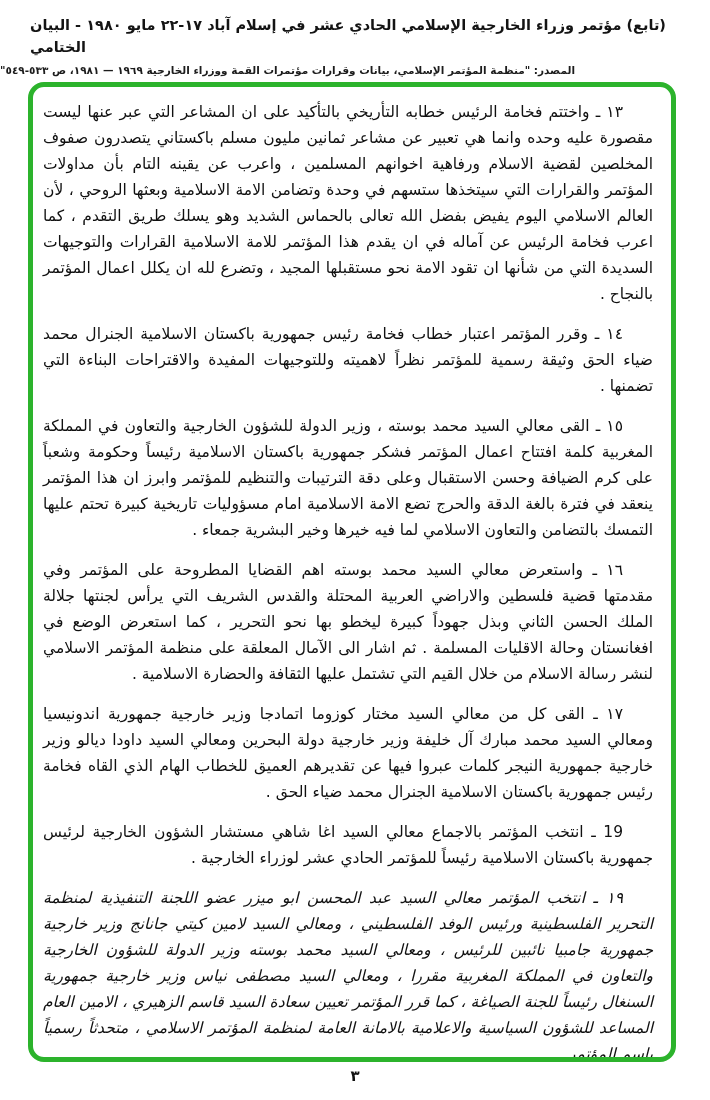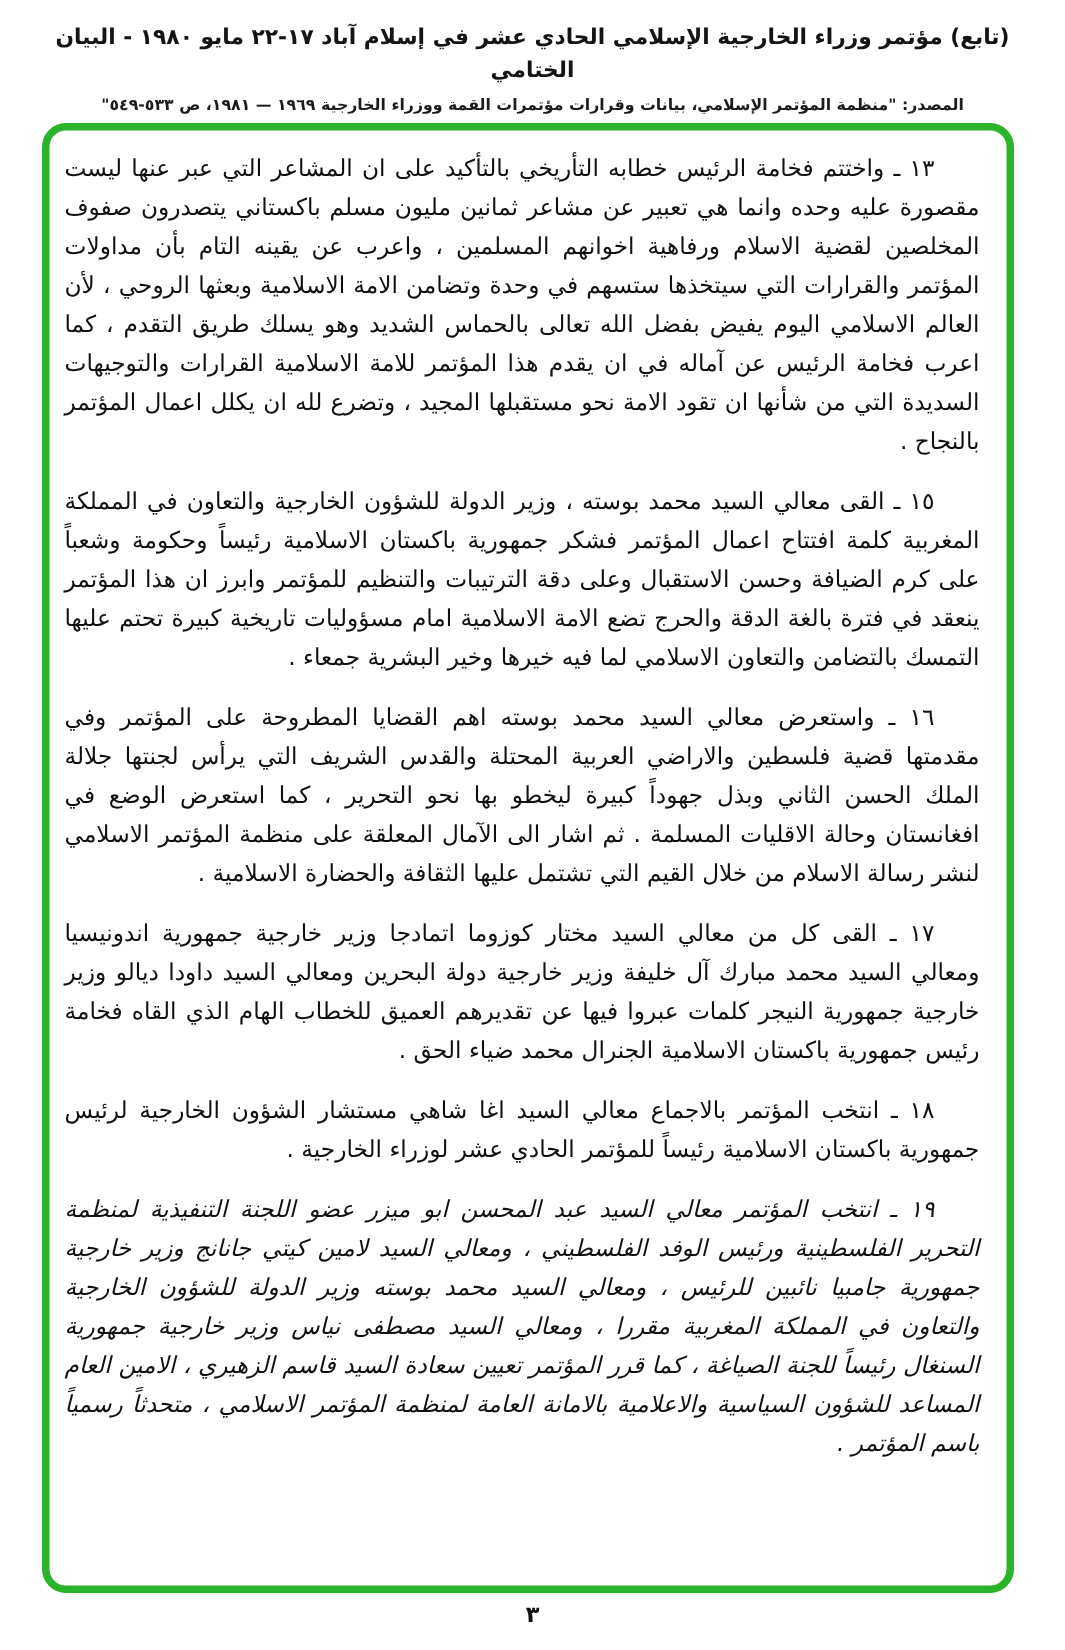--- a/index.html
+++ b/index.html
@@ -15,21 +15,21 @@
     height: 1100px;
     background: #ffffff;
     overflow: hidden;
   }
   .doc-header {
     position: absolute;
     top: 14px;
     left: 0;
     width: 710px;
     direction: rtl;
-    text-align: center;
+    text-align: left;
     color: #141414;
   }
   .doc-title {
     font-size: 14.5px;
     font-weight: bold;
     line-height: 22px;
     padding: 0 30px;
   }
   .doc-source {
     margin-top: 5px;
@@ -81,24 +81,25 @@
 <div class="page">
 
   <header class="doc-header">
     <div class="doc-title">(تابع)  مؤتمر وزراء الخارجية الإسلامي الحادي عشر في إسلام آباد ١٧-٢٢ مايو ١٩٨٠ - البيان الختامي</div>
     <div class="doc-source">المصدر: "منظمة المؤتمر الإسلامي، بيانات وقرارات مؤتمرات القمة ووزراء الخارجية ١٩٦٩ — ١٩٨١، ص ٥٣٣-٥٤٩"</div>
   </header>
 
   <main class="text-box" style="border-color: rgb(44, 179, 44);">
     <div>
         <p class="para">١٣ ـ واختتم فخامة الرئيس خطابه التأريخي بالتأكيد على ان المشاعر التي عبر عنها ليست مقصورة عليه وحده وانما هي تعبير عن مشاعر ثمانين مليون مسلم باكستاني يتصدرون صفوف المخلصين لقضية الاسلام ورفاهية اخوانهم المسلمين ، واعرب عن يقينه التام بأن مداولات المؤتمر والقرارات التي سيتخذها ستسهم في وحدة وتضامن الامة الاسلامية وبعثها الروحي ، لأن العالم الاسلامي اليوم يفيض بفضل الله تعالى بالحماس الشديد وهو يسلك طريق التقدم ، كما اعرب فخامة الرئيس عن آماله في ان يقدم هذا المؤتمر للامة الاسلامية القرارات والتوجيهات السديدة التي من شأنها ان تقود الامة نحو مستقبلها المجيد ، وتضرع لله ان يكلل اعمال المؤتمر بالنجاح .</p>
+        <p class="para">١٤ ـ وقرر المؤتمر اعتبار خطاب فخامة رئيس جمهورية باكستان الاسلامية الجنرال محمد ضياء الحق وثيقة رسمية للمؤتمر نظراً لاهميته وللتوجيهات المفيدة والاقتراحات البناءة التي تضمنها .</p>
         <p class="para">١٥ ـ القى معالي السيد محمد بوسته ، وزير الدولة للشؤون الخارجية والتعاون في المملكة المغربية كلمة افتتاح اعمال المؤتمر فشكر جمهورية باكستان الاسلامية رئيساً وحكومة وشعباً على كرم الضيافة وحسن الاستقبال وعلى دقة الترتيبات والتنظيم للمؤتمر وابرز ان هذا المؤتمر ينعقد في فترة بالغة الدقة والحرج تضع الامة الاسلامية امام مسؤوليات تاريخية كبيرة تحتم عليها التمسك بالتضامن والتعاون الاسلامي لما فيه خيرها وخير البشرية جمعاء .</p>
         <p class="para">١٦ ـ واستعرض معالي السيد محمد بوسته اهم القضايا المطروحة على المؤتمر وفي مقدمتها قضية فلسطين والاراضي العربية المحتلة والقدس الشريف التي يرأس لجنتها جلالة الملك الحسن الثاني وبذل جهوداً كبيرة ليخطو بها نحو التحرير ، كما استعرض الوضع في افغانستان وحالة الاقليات المسلمة . ثم اشار الى الآمال المعلقة على منظمة المؤتمر الاسلامي لنشر رسالة الاسلام من خلال القيم التي تشتمل عليها الثقافة والحضارة الاسلامية .</p>
         <p class="para">١٧ ـ القى كل من معالي السيد مختار كوزوما اتمادجا وزير خارجية جمهورية اندونيسيا ومعالي السيد محمد مبارك آل خليفة وزير خارجية دولة البحرين ومعالي السيد داودا ديالو وزير خارجية جمهورية النيجر كلمات عبروا فيها عن تقديرهم العميق للخطاب الهام الذي القاه فخامة رئيس جمهورية باكستان الاسلامية الجنرال محمد ضياء الحق .</p>
-        <p class="para">١٨ ـ انتخب المؤتمر بالاجماع معالي السيد اغا شاهي مستشار الشؤون الخارجية لرئيس جمهورية باكستان الاسلامية رئيساً للمؤتمر الحادي عشر لوزراء الخارجية .</p>
+        <p class="para">19 ـ انتخب المؤتمر بالاجماع معالي السيد اغا شاهي مستشار الشؤون الخارجية لرئيس جمهورية باكستان الاسلامية رئيساً للمؤتمر الحادي عشر لوزراء الخارجية .</p>
         <p class="para">١٩ ـ انتخب المؤتمر معالي السيد عبد المحسن ابو ميزر عضو اللجنة التنفيذية لمنظمة التحرير الفلسطينية ورئيس الوفد الفلسطيني ، ومعالي السيد لامين كيتي جانانج وزير خارجية جمهورية جامبيا نائبين للرئيس ، ومعالي السيد محمد بوسته وزير الدولة للشؤون الخارجية والتعاون في المملكة المغربية مقررا ، ومعالي السيد مصطفى نياس وزير خارجية جمهورية السنغال رئيساً للجنة الصياغة ، كما قرر المؤتمر تعيين سعادة السيد قاسم الزهيري ، الامين العام المساعد للشؤون السياسية والاعلامية بالامانة العامة لمنظمة المؤتمر الاسلامي ، متحدثاً رسمياً باسم المؤتمر .</p>
       </div>
   </main>
 
   <footer class="page-footer">
     <span class="page-num">٣</span>
   </footer>
 
 </div>
 

